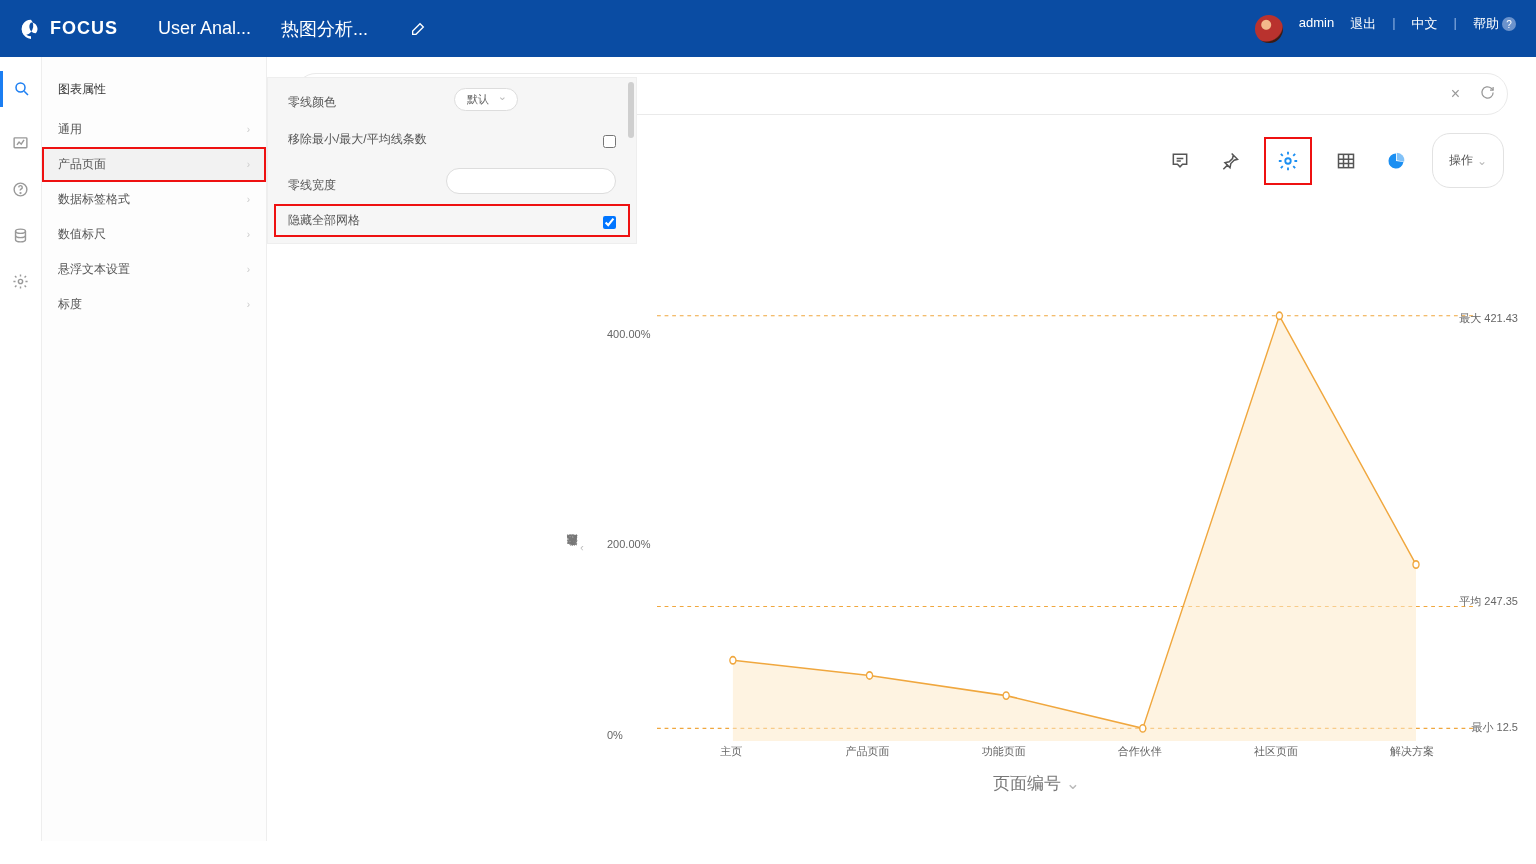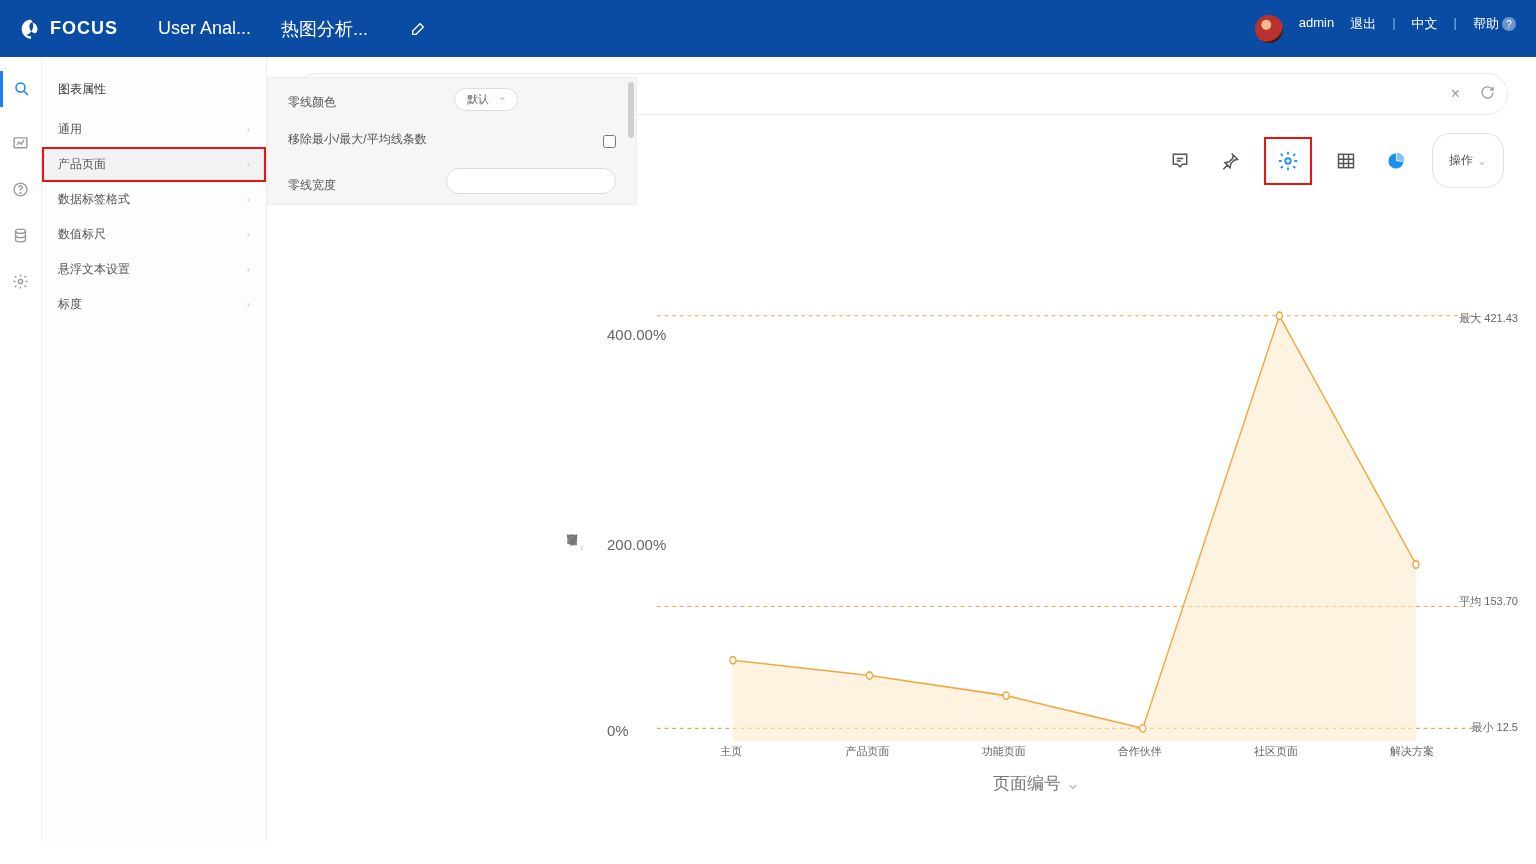--- a/index.html
+++ b/index.html
@@ -55,21 +55,21 @@
   .sel::after { content:'⌄'; position:absolute; right:10px; top:1px; color:#bbb; }
   .txtinput { border:1px solid #ddd; border-radius:14px; height:26px; width:180px; background:#fff; }
   .cb { width:13px; height:13px; }
   .pop-scroll { position:absolute; right:2px; top:4px; width:6px; height:56px; background:#cfcfcf; border-radius:3px; }
   .popover-row.highlight { outline:2px solid #e11; outline-offset:-2px; margin:0 6px 6px 6px; padding:8px 14px; }
 
   
   .chart { position:absolute; left:300px; right:30px; top:230px; bottom:30px; }
   .ylab { position:absolute; left:-2px; top:50%; transform:translateY(-50%) rotate(180deg); writing-mode:vertical-rl; font-size:11px; color:#777; }
   .ylab .chev-up { writing-mode:horizontal-tb; display:block; text-align:center; color:#bbb; }
-  .tick-y { position:absolute; left:40px; font-size:15px; color:#666; transform:translateY(-50%); }
+  .tick-y { position:absolute; left:40px; font-size:11px; color:#666; transform:translateY(-50%); }
   .tick-x { position:absolute; bottom:52px; font-size:11px; color:#666; transform:translateX(-50%); }
   .xlab { position:absolute; left:50%; bottom:16px; transform:translateX(-50%); font-size:17px; color:#777; }
   .annot { position:absolute; right:-12px; font-size:11px; color:#666; transform:translateY(-50%); white-space:nowrap; }
   .plot { position:absolute; left:90px; right:90px; top:0; bottom:70px; }
   svg.plotsvg { width:100%; height:100%; overflow:visible; }
   .dash { stroke:#f0a73e; stroke-width:1.2; stroke-dasharray:5 5; fill:none; }
   .area { fill:#fde9c8; fill-opacity:.55; }
   .ln { stroke:#f0a73e; stroke-width:1.8; fill:none; }
   .pt { fill:#fff; stroke:#f0a73e; stroke-width:1.8; }
 </style>
@@ -199,20 +199,24 @@
         <span class="sel">默认</span>
       </div>
       <div class="popover-row">
         <span class="lbl" style="width:auto;flex:1">移除最小/最大/平均线条数</span>
         <input type="checkbox" class="cb" style="">
       </div>
       <div class="popover-row">
         <span class="lbl">零线宽度</span>
         <span class="txtinput"></span>
       </div>
+      <div class="popover-row highlight">
+        <span class="lbl" style="width:auto;flex:1">隐藏全部网格</span>
+        <input type="checkbox" class="cb" checked="" style="">
+      </div>
     </div>
 
     <div class="toolrow">
       <span class="tool-ic">
           <svg width="20" height="20" viewBox="0 0 24 24" fill="none" stroke="currentColor" stroke-width="1.8">
             <path d="M20 4H4v12h5l3 3 3-3h5V4Z"></path>
             <path d="M8 9h8M8 12h5"></path>
           </svg>
         </span>
       <span class="tool-ic">
@@ -272,20 +276,20 @@
       <span class="tick-y" style="top:9%">400.00%</span>
 
       <span class="tick-x" style="left:17.5%">主页</span>
       <span class="tick-x" style="left:32%">产品页面</span>
       <span class="tick-x" style="left:46.5%">功能页面</span>
       <span class="tick-x" style="left:61%">合作伙伴</span>
       <span class="tick-x" style="left:75.5%">社区页面</span>
       <span class="tick-x" style="left:90%">解决方案</span>
 
       <span class="annot" style="top:6%"><span>最大</span> <span>421.43</span></span>
-      <span class="annot" style="top:60%"><span>平均</span> <span>153.70</span></span>
+      <span class="annot" style="top:60%"><span>平均</span> <span>247.35</span></span>
       <span class="annot" style="top:84%"><span>最小</span> <span>12.5</span></span>
 
       <div class="xlab"><span>页面编号</span><span style="color:#bbb"> ⌄</span></div>
     </div>
 
   </div>
 </div>
 
 </body></html>

